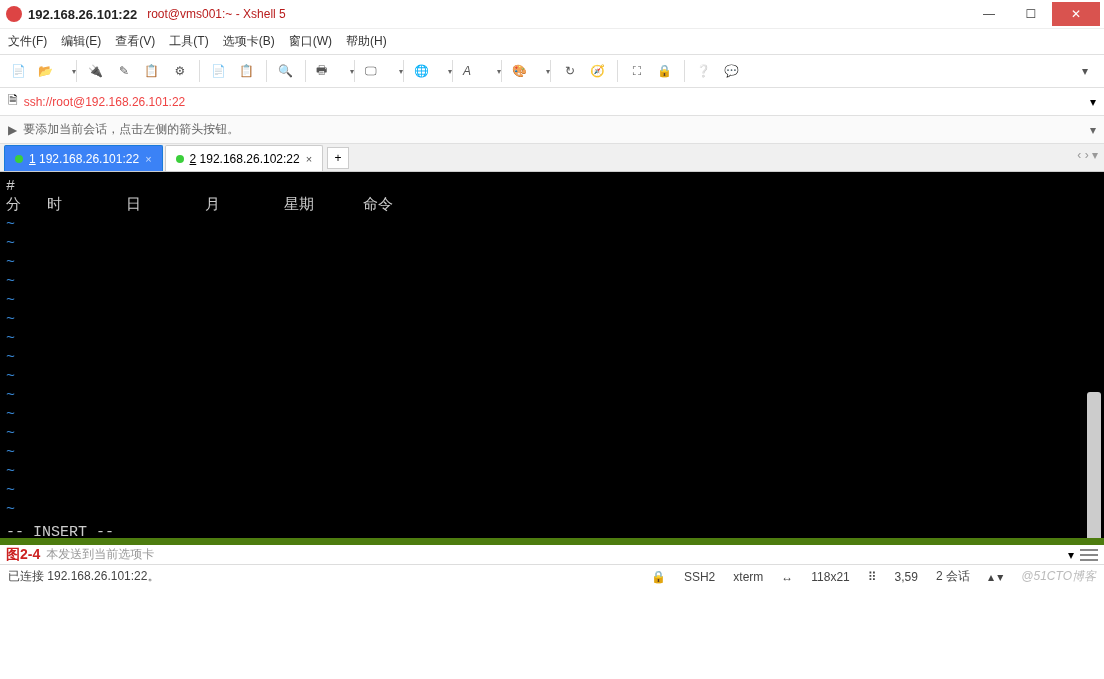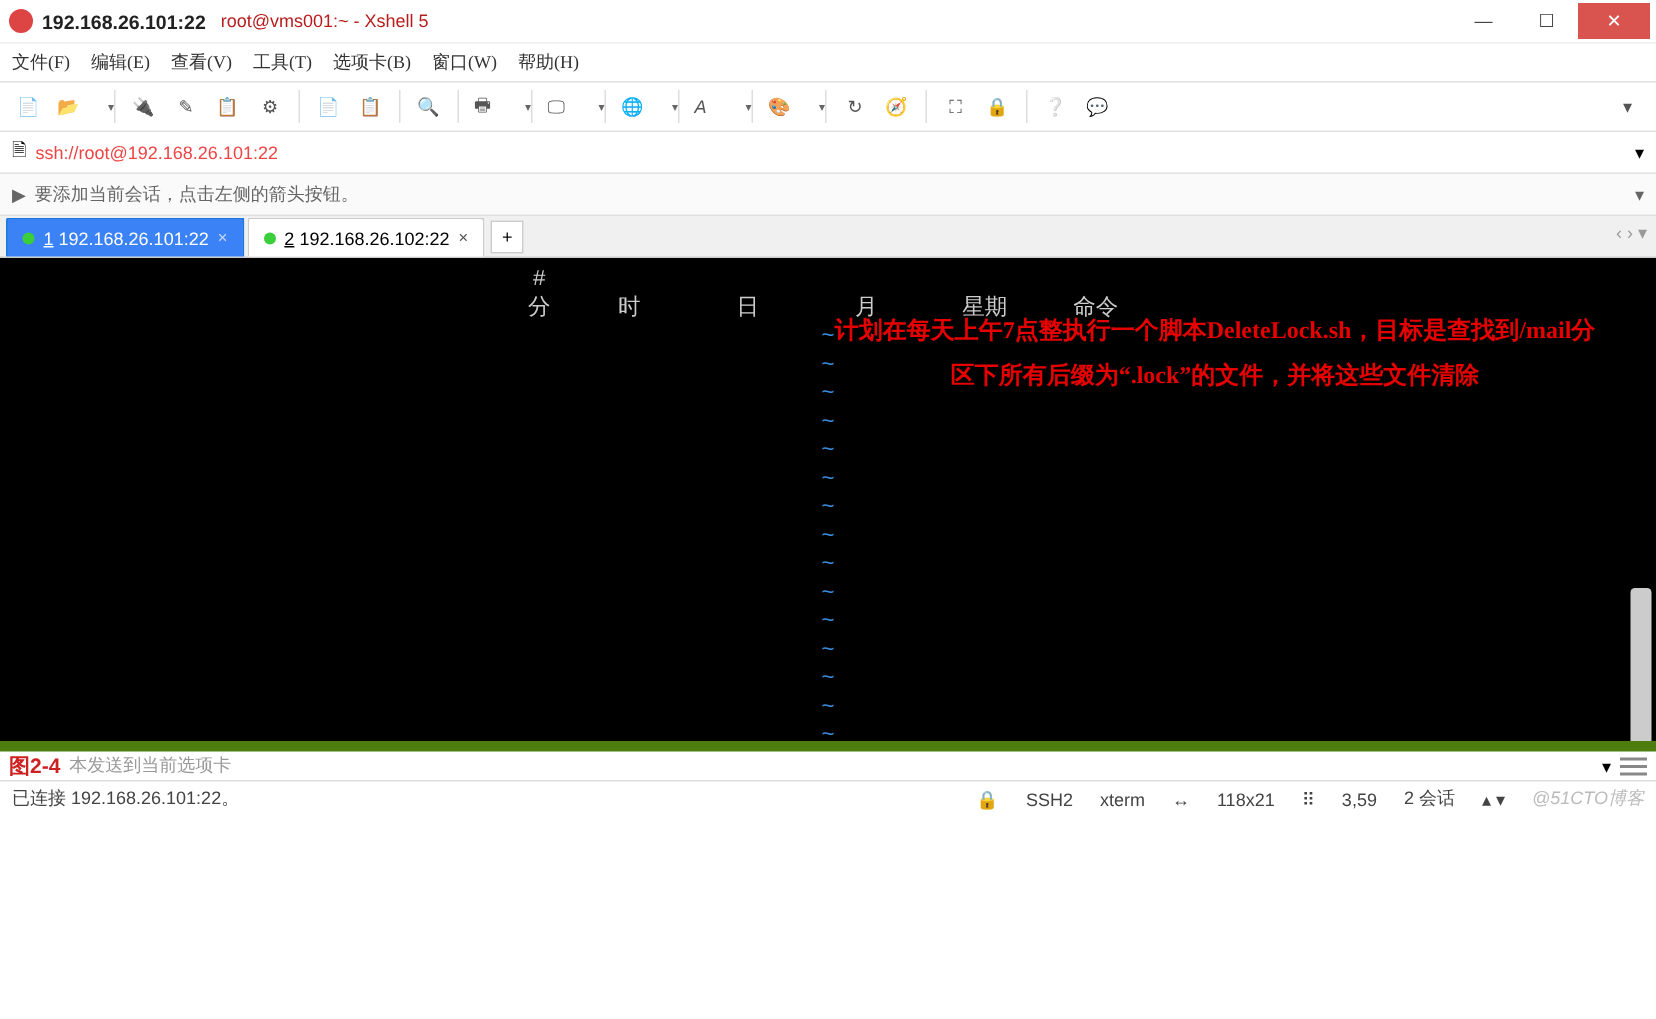--- a/index.html
+++ b/index.html
@@ -5,38 +5,38 @@
   * { box-sizing: border-box; margin: 0; padding: 0; }
   body { font-family: "Microsoft YaHei", Arial, sans-serif; font-size: 12px; background: #fff; width: 1104px; height: 679px; overflow: hidden; position: relative; }
   .titlebar { height: 28px; display: flex; align-items: center; padding: 0 4px; background: #fff; }
   .titlebar .appicon { width: 16px; height: 16px; background: #d44; border-radius: 50%; margin: 0 6px 0 2px; position: relative; }
   .titlebar .title-bold { font-weight: bold; font-size: 13px; color: #222; margin-right: 10px; }
   .titlebar .title-sub { color: #b91c1c; font-size: 12px; }
   .titlebar .spacer { flex: 1; }
   .winbtn { width: 42px; height: 24px; display: flex; align-items: center; justify-content: center; color: #444; }
   .winbtn.close { background: #d9534f; color: #fff; width: 48px; }
   .menubar { height: 26px; display: flex; align-items: center; padding: 0 8px; gap: 14px; border-top: 1px solid #eee; }
-  .menubar span { color: #333; font-size: 12px; font-family: Liberation Serif, serif; }
+  .menubar span { color: #333; font-size: 12px; }
   .toolbar { height: 34px; border-top: 1px solid #e0e0e0; border-bottom: 1px solid #e0e0e0; display: flex; align-items: center; padding: 0 6px; gap: 2px; }
   .tbtn { width: 26px; height: 26px; display: flex; align-items: center; justify-content: center; color: #555; position: relative; }
   .tbtn.drop::after { content: "▾"; font-size: 8px; position: absolute; right: -6px; top: 9px; color: #666; }
   .tbtn.dropwide { width: 36px; justify-content: flex-start; padding-left: 4px; }
   .tsep { width: 1px; height: 22px; background: #ddd; margin: 0 4px; }
   .addrbar { height: 28px; border-bottom: 1px solid #e0e0e0; display: flex; align-items: center; padding: 0 8px; gap: 6px; }
   .addrbar .url { color: #ef4444; }
   .infobar { height: 28px; border-bottom: 1px solid #e0e0e0; display: flex; align-items: center; padding: 0 8px; gap: 6px; color: #666; background: #fafafa; }
   .tabstrip { height: 28px; background: #f0f0f0; border-bottom: 1px solid #ccc; display: flex; align-items: flex-end; padding-left: 4px; position: relative; }
   .tab { height: 26px; padding: 0 10px; display: flex; align-items: center; gap: 6px; background: #fff; border: 1px solid #ccc; border-bottom: none; margin-right: 2px; font-size: 12px; border-radius: 2px 2px 0 0; }
   .tab.active { background: #3b82f6; color: #fff; border-color: #1a7ad9; }
   .tab .close-x { font-size: 11px; opacity: .7; }
   .tab .dot { width: 8px; height: 8px; border-radius: 50%; background: #3bcf3b; display: inline-block; }
   .tab .num { text-decoration: underline; }
   .addtab { width: 22px; height: 22px; border: 1px solid #ccc; background: #fff; display: flex; align-items: center; justify-content: center; margin-left: 2px; margin-bottom: 2px; }
   .tabstrip .rnav { position: absolute; right: 6px; top: 4px; color: #999; font-size: 12px; }
-  .terminal { background: #000; color: #ccc; font-family: Consolas, "Courier New", monospace; font-size: 15px; height: 322px; position: relative; padding-top: 2px; overflow: hidden; text-align: center; }
+  .terminal { background: #000; color: #ccc; font-family: Consolas, "Courier New", monospace; font-size: 15px; height: 366px; position: relative; padding-top: 2px; overflow: hidden; }
   .term-header { color: #ccc; padding: 4px 6px 2px; }
   .term-header span { display: inline-block; }
   .c1{width:32px}.c2{width:70px}.c3{width:70px}.c4{width:70px}.c5{width:70px}.c6{width:60px}
   .term-row { padding: 2px 6px 6px; border-bottom: 2px solid #e60000; }
   .term-row span { display: inline-block; color: #ddd; }
   .cursor { display:inline-block; width:10px; height:16px; background:#00e000; vertical-align:middle; }
   .annot { position:absolute; left:550px; top:34px; width:520px; color:#e60000; font-weight:bold; font-family:"Microsoft YaHei"; font-size:16px; line-height:1.9; }
   .tilde { color:#3a8dde; padding:0 6px; height:19px; }
   .insert { color:#ccc; padding:4px 6px; font-weight:normal; }
   .termscroll { position:absolute; right:3px; top:220px; width:14px; height:150px; background:#ccc; border-radius:3px; }
@@ -141,21 +141,20 @@
 
 <div class="terminal">
   <div class="term-header">
     <span class="c1"># 分</span>
     <span class="c2">时</span>
     <span class="c3">日</span>
     <span class="c4">月</span>
     <span class="c5">星期</span>
     <span class="c6">命令</span>
   </div>
-  <div class="annot">计划在每天上午7点整执行一个脚本DeleteLock.sh，目标是查找到/mail分区下所有后缀为“.lock”的文件，并将这些文件清除</div>
   <div class="tilde">~</div>
   <div class="tilde">~</div>
   <div class="tilde">~</div>
   <div class="tilde">~</div>
   <div class="tilde">~</div>
   <div class="tilde">~</div>
   <div class="tilde">~</div>
   <div class="tilde">~</div>
   <div class="tilde">~</div>
   <div class="tilde">~</div>

